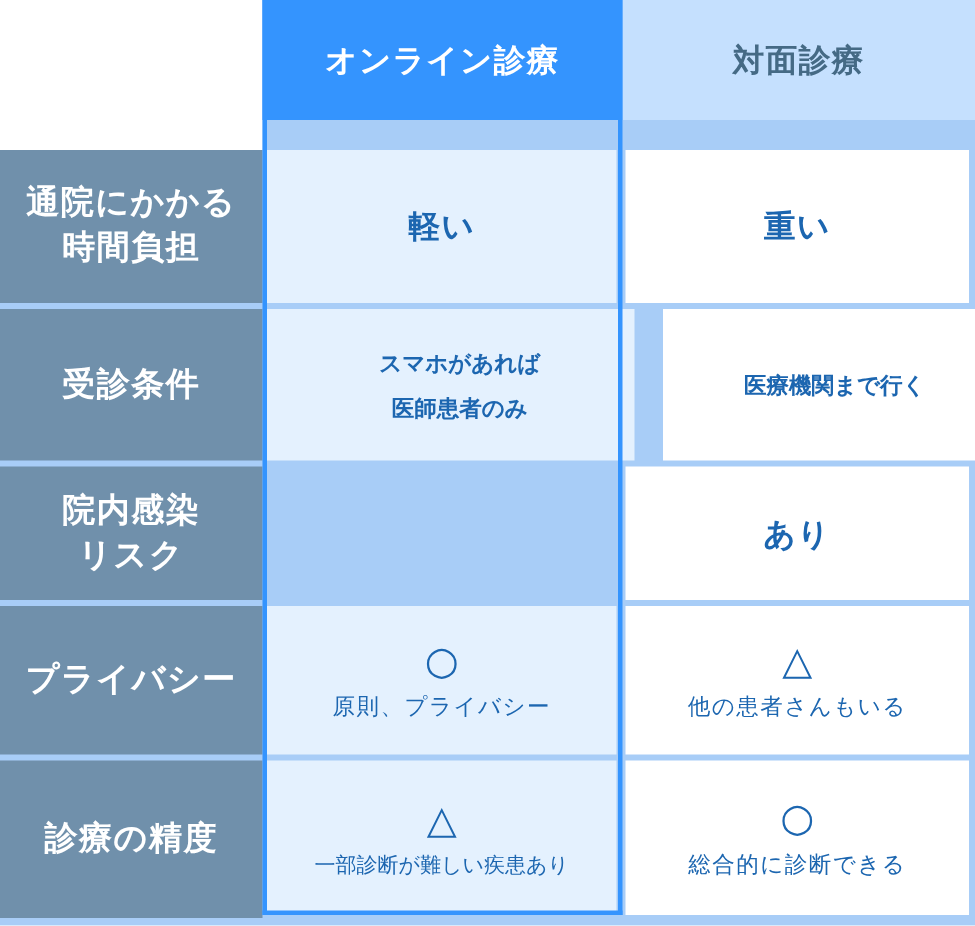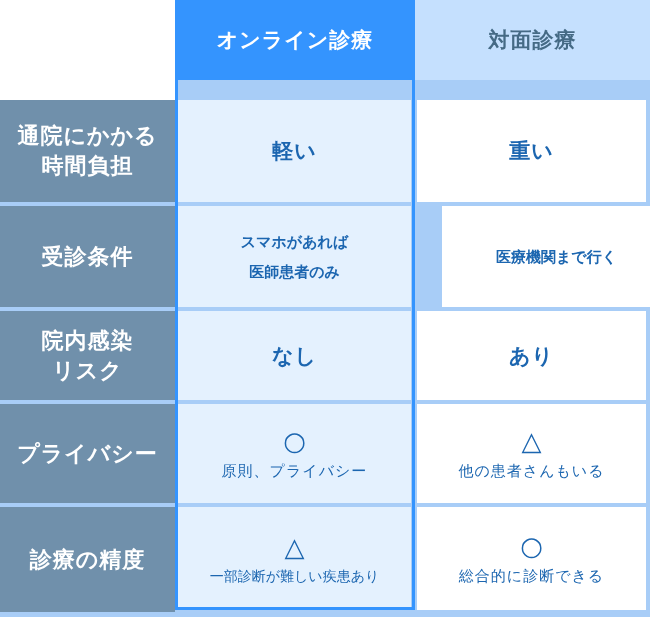--- a/index.html
+++ b/index.html
@@ -40,33 +40,30 @@
   <div class="cell c-on" style="top:100px;height:102px;">
     <span class="big">軽い</span>
   </div>
   <div class="cell c-fa" style="top:100px;height:102px;">
     <span class="big">重い</span>
   </div>
 
   <div class="lbl" style="top:206px;height:101px;">
     <span>受診条件</span>
   </div>
-  <div class="cell c-on" style="top:206px;height:101px;">
+  <div class="cell c-on" style="top:206px;height:101px;padding-left:12px;">
     <span class="mid">スマホがあれば</span>
     <span class="mid">医師患者のみ</span>
   </div>
   <div class="cell c-fa" style="top:206px;height:101px;margin-left:25px;">
     <span class="mid">医療機関まで行く</span>
   </div>
 
   <div class="lbl" style="top:311px;height:89px;">
     <div><span>院内感染</span><br><span>リスク</span></div>
-  </div>
-  <div class="cell c-on" style="top:311px;height:89px;">
-    <span class="big">なし</span>
   </div>
   <div class="cell c-fa" style="top:311px;height:89px;">
     <span class="big">あり</span>
   </div>
 
   <div class="lbl" style="top:404px;height:99px;">
     <span>プライバシー</span>
   </div>
   <div class="cell c-on" style="top:404px;height:99px;">
     <span class="mark">○</span>

